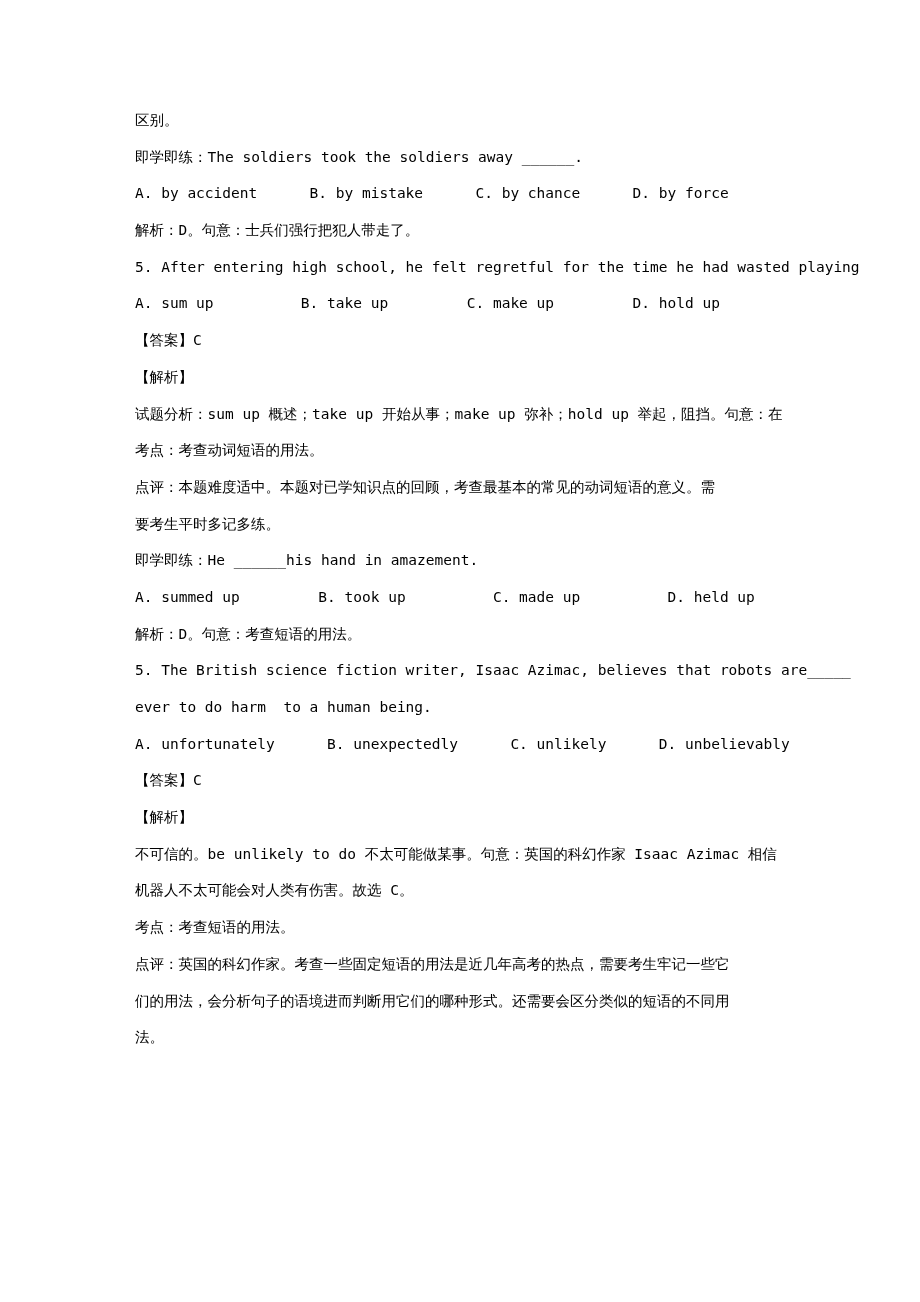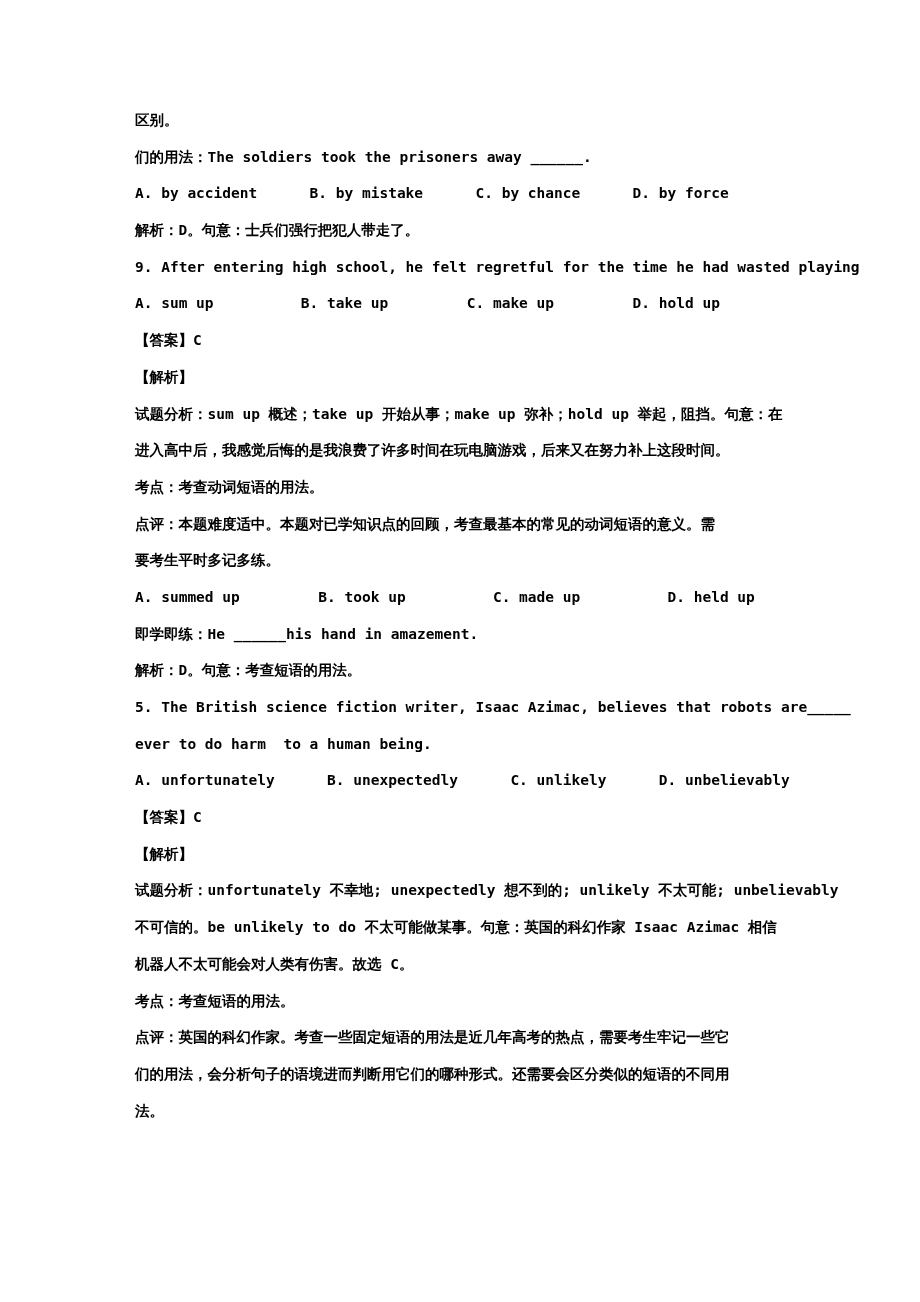--- a/index.html
+++ b/index.html
@@ -22,50 +22,48 @@
     color: #000000;
   }
   .line {
     margin: 0;
     padding: 0;
     font-size: 14.5px;
     line-height: 36.7px;
     height: 36.7px;
     white-space: pre;
     color: #000000;
-    font-weight: bold;
+    font-weight: normal;
   }
 </style>
 </head>
 <body>
 
 <div class="page">
   <div id="text-block">
       <p class="line">区别。</p>
-      <p class="line">们的用法：The soldiers took the prisoners away ______.</p>
+      <p class="line">即学即练：The soldiers took the soldiers away ______.</p>
       <p class="line">A. by accident      B. by mistake      C. by chance      D. by force</p>
       <p class="line">解析：D。句意：士兵们强行把犯人带走了。</p>
-      <p class="line">9. After entering high school, he felt regretful for the time he had wasted playing</p>
+      <p class="line">5. After entering high school, he felt regretful for the time he had wasted playing</p>
       <p class="line">A. sum up          B. take up         C. make up         D. hold up</p>
       <p class="line">【答案】C</p>
       <p class="line">【解析】</p>
       <p class="line">试题分析：sum up 概述；take up 开始从事；make up 弥补；hold up 举起，阻挡。句意：在</p>
-      <p class="line">进入高中后，我感觉后悔的是我浪费了许多时间在玩电脑游戏，后来又在努力补上这段时间。</p>
       <p class="line">考点：考查动词短语的用法。</p>
       <p class="line">点评：本题难度适中。本题对已学知识点的回顾，考查最基本的常见的动词短语的意义。需</p>
       <p class="line">要考生平时多记多练。</p>
+      <p class="line">即学即练：He ______his hand in amazement.</p>
       <p class="line">A. summed up         B. took up          C. made up          D. held up</p>
-      <p class="line">即学即练：He ______his hand in amazement.</p>
       <p class="line">解析：D。句意：考查短语的用法。</p>
       <p class="line">5. The British science fiction writer, Isaac Azimac, believes that robots are_____</p>
       <p class="line">ever to do harm  to a human being.</p>
       <p class="line">A. unfortunately      B. unexpectedly      C. unlikely      D. unbelievably</p>
       <p class="line">【答案】C</p>
       <p class="line">【解析】</p>
-      <p class="line">试题分析：unfortunately 不幸地; unexpectedly 想不到的; unlikely 不太可能; unbelievably</p>
       <p class="line">不可信的。be unlikely to do 不太可能做某事。句意：英国的科幻作家 Isaac Azimac 相信</p>
       <p class="line">机器人不太可能会对人类有伤害。故选 C。</p>
       <p class="line">考点：考查短语的用法。</p>
       <p class="line">点评：英国的科幻作家。考查一些固定短语的用法是近几年高考的热点，需要考生牢记一些它</p>
       <p class="line">们的用法，会分析句子的语境进而判断用它们的哪种形式。还需要会区分类似的短语的不同用</p>
       <p class="line">法。</p>
     </div>
 </div>
 
 </body></html>

